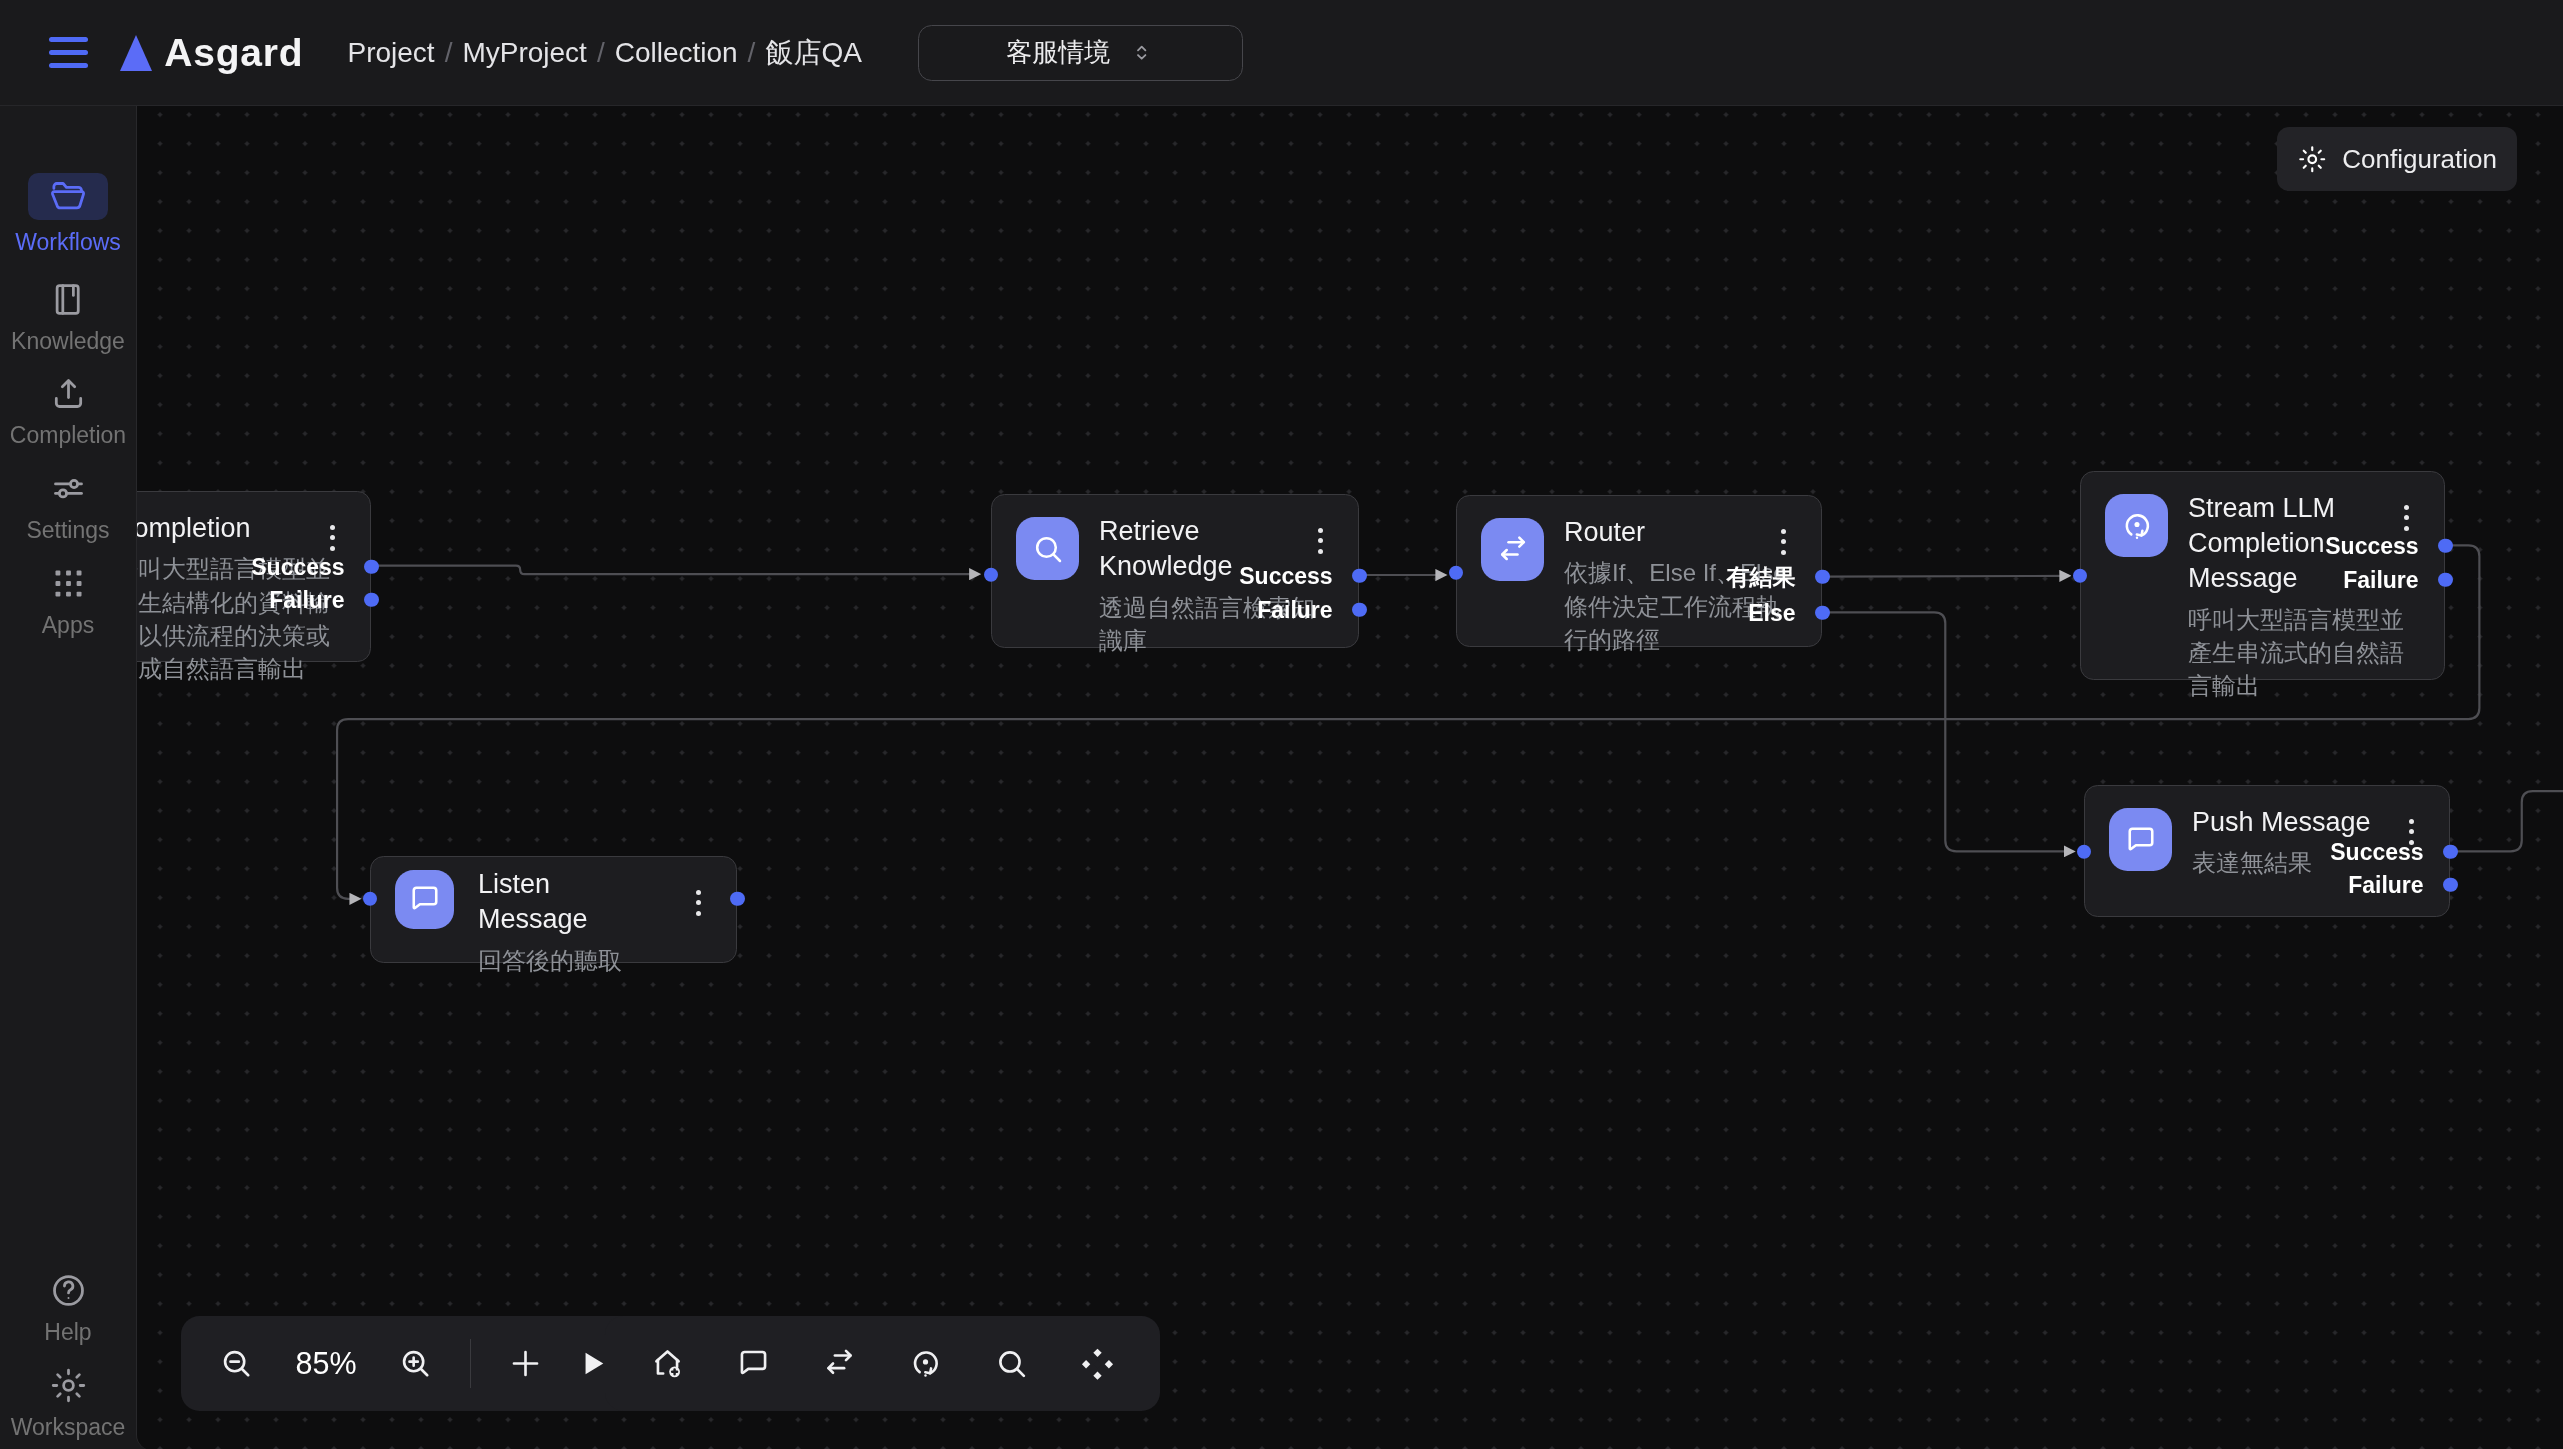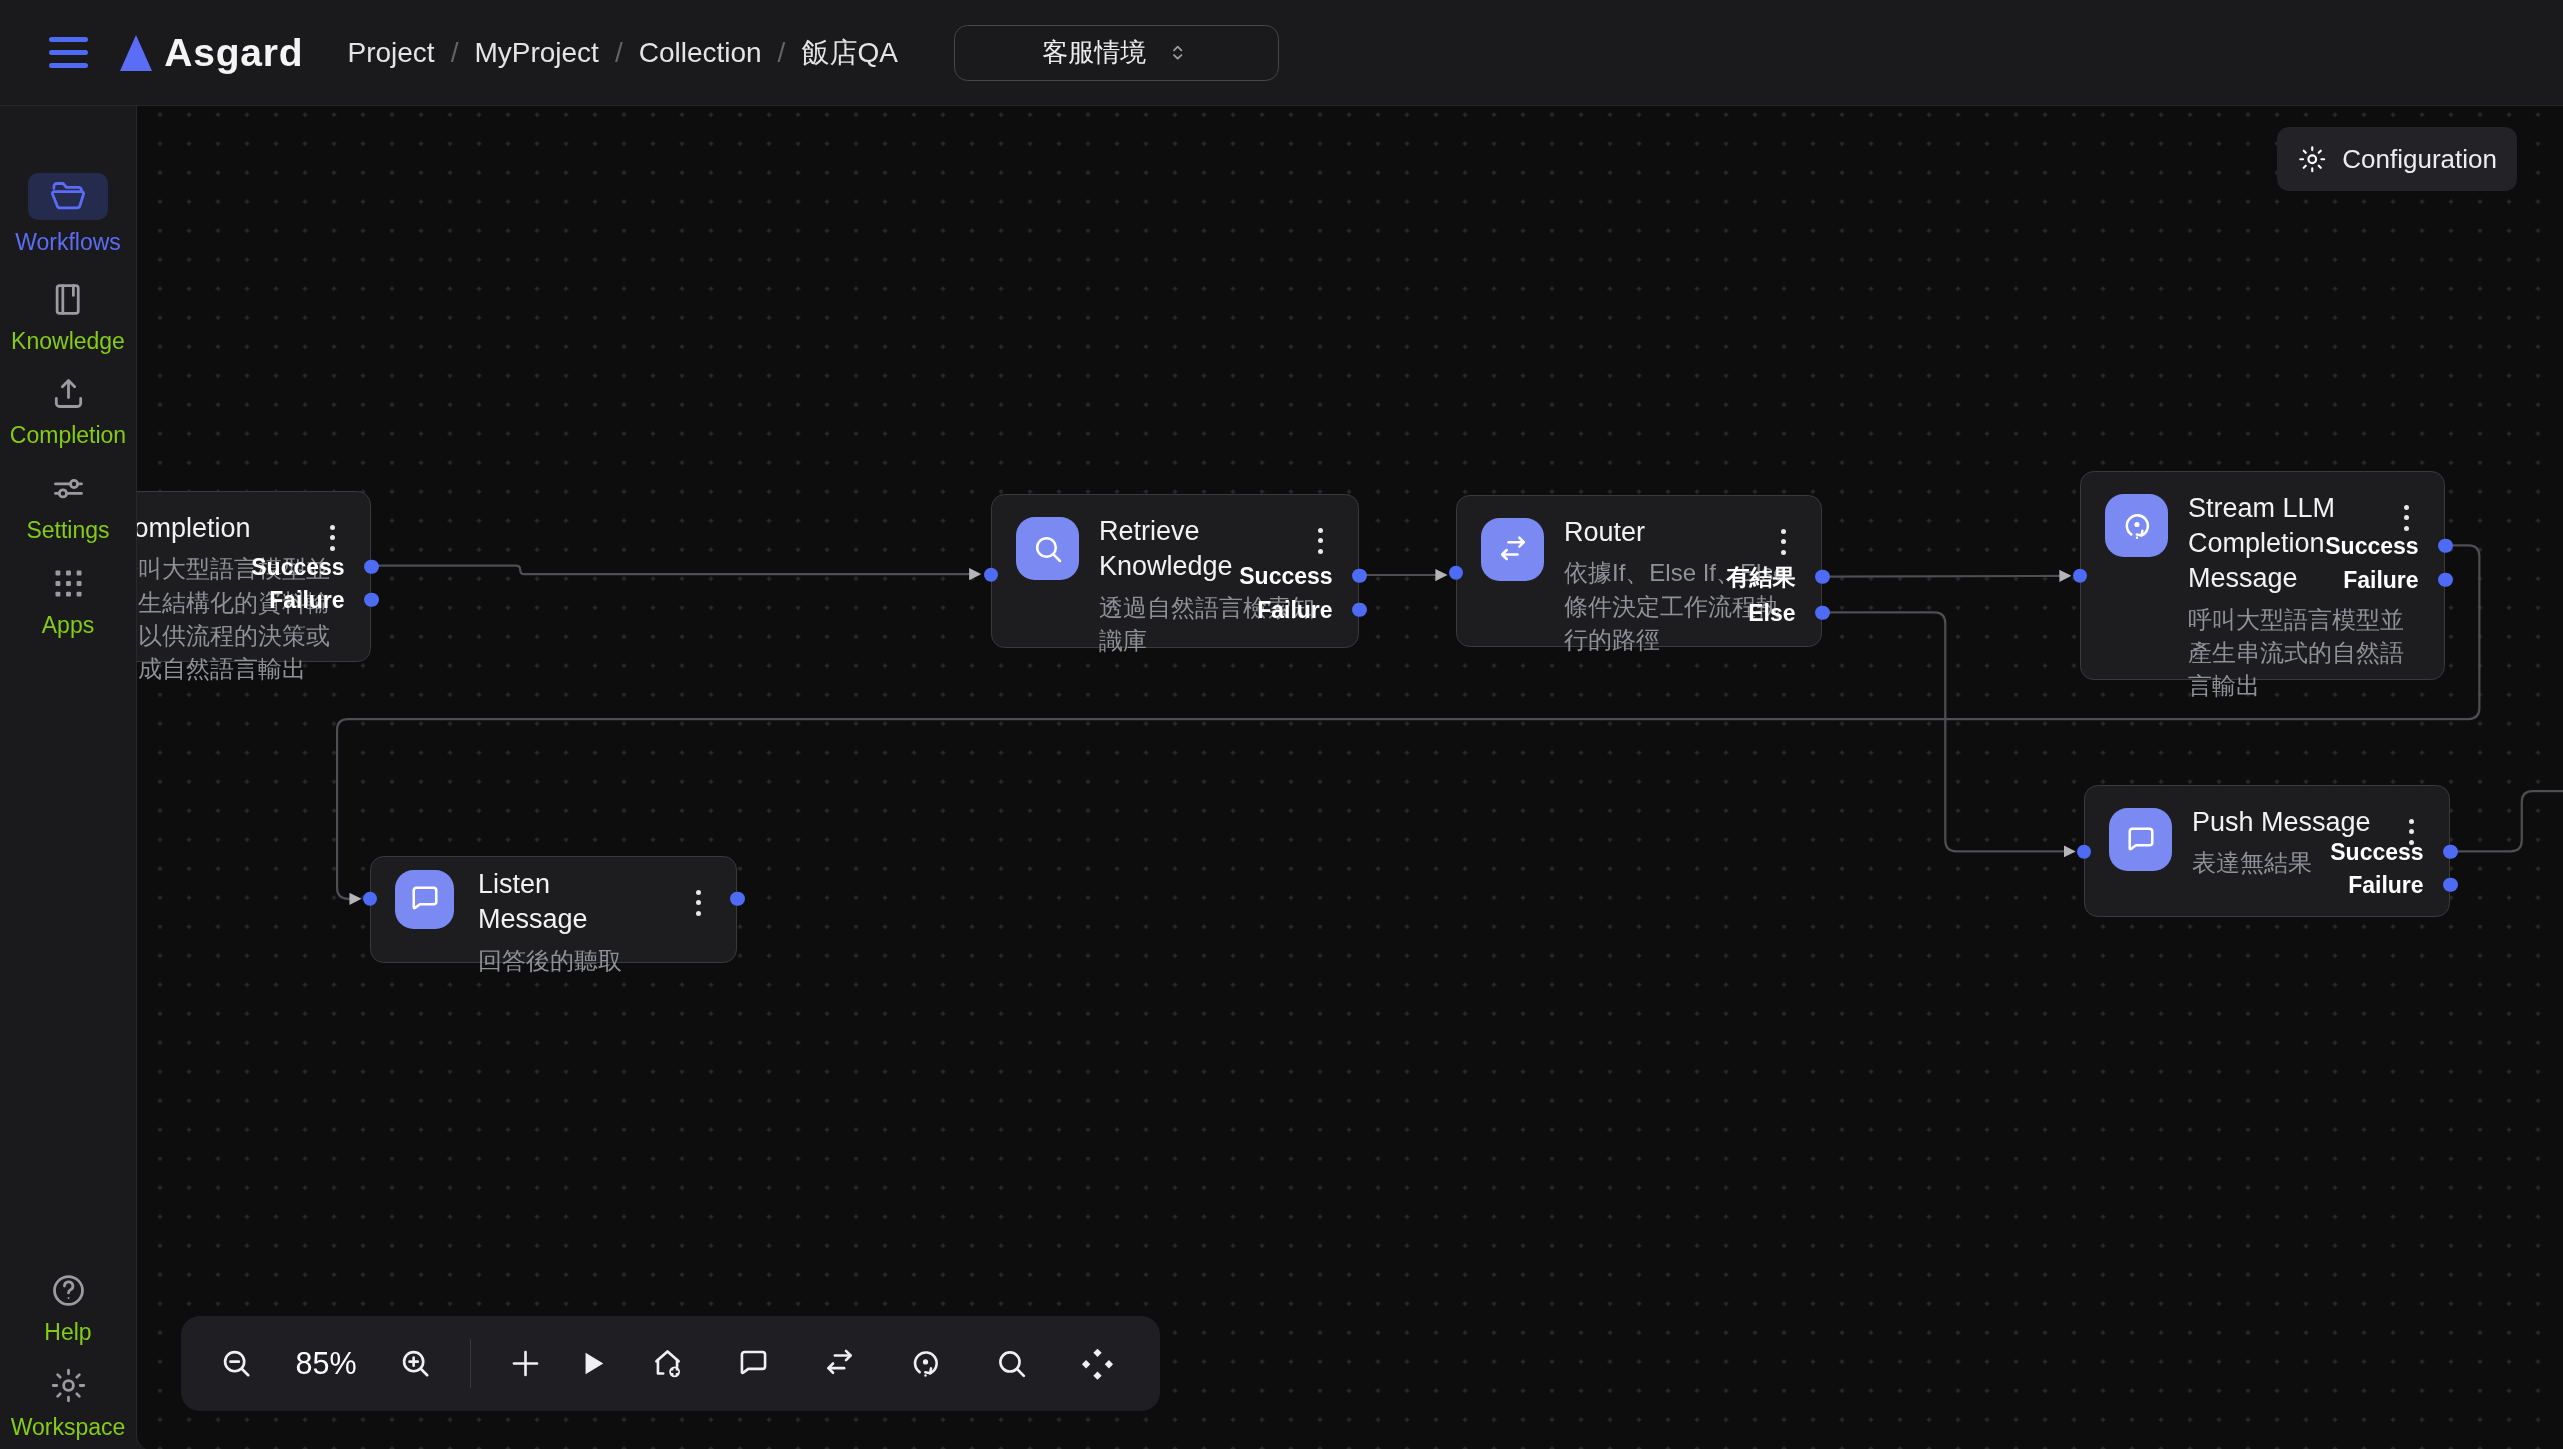--- a/index.html
+++ b/index.html
@@ -9,36 +9,36 @@
 
   
   .navbar { position:absolute; left:0; top:0; width:2563px; height:106px;
     background:#1a1a1c; border-bottom:1.7px solid #262629;
     display:flex; align-items:center; padding:0 34px; z-index:30; }
   .hamburger { width:39px; height:30.5px; display:flex; flex-direction:column; justify-content:space-between; cursor:pointer; margin-left:15.3px; }
   .hamburger i { display:block; height:5.1px; border-radius:2.5px; background:#4f6af5; }
   .brand { display:flex; align-items:center; gap:12px; margin-left:32px; }
   .brand-triangle { width:0; height:0; border-left:16px solid transparent; border-right:16px solid transparent; border-bottom:36px solid #5b6cf7; }
   .brand-name { color:#f4f4f5; font-size:39px; font-weight:700; letter-spacing:0.8px; }
-  .breadcrumbs { display:flex; align-items:center; gap:16px; margin-left:44px; font-size:28px; color:#e4e4e7; }
+  .breadcrumbs { display:flex; align-items:center; gap:10px; margin-left:44px; font-size:28px; color:#e4e4e7; }
   .crumb-sep { color:#63636a; }
   .env-select { margin-left:56px; width:325px; height:56px; border:1.7px solid #46464b; border-radius:13.6px;
     display:flex; align-items:center; justify-content:center; gap:18.6px; color:#ececee; font-size:26px; cursor:pointer; background:transparent; }
   .selector-icon svg { width:25.4px; height:25.4px; color:#9a9aa0; display:block; }
   .nav-right { margin-left:auto; display:flex; align-items:center; gap:18.6px; }
   .account-name { color:#a2a2a8; font-size:27px; }
   .person-icon svg { width:41px; height:41px; color:#4f6af5; display:block; }
   .nav-chevron svg { width:29px; height:29px; color:#4f6af5; display:block; }
 
   
   .sidebar { position:absolute; left:0; top:90px; width:136px; height:1360px; background:#1a1a1c; z-index:20; }
   .side-item { position:absolute; left:0; width:136px; display:flex; flex-direction:column; align-items:center; cursor:pointer;margin-top:37px; }
   .side-icon { width:39px; height:39px; color:#9b9ba1; }
   .side-icon svg { width:39px; height:39px; display:block; }
-  .side-label { margin-top:8.5px; font-size:23px; color:#84cc16; }
+  .side-label { margin-top:8.5px; font-size:23px; color:#737373; }
   .side-item.active .side-label { color:#5b6cf7; }
   .active-pill { width:80px; height:47px; border-radius:10.2px; background:#252b4d; display:flex; align-items:center; justify-content:center; color:#5b6cf7; }
   .active-pill svg { width:39px; height:39px; display:block; }
 
   
   .canvas { position:absolute; left:136px; top:90px; width:2428px; height:1360px;
     background:#0d0d0e; border-radius:15.3px 0 0 15.3px; border-left:1.7px solid #28282b;
     overflow:hidden; z-index:10;
     background-image:radial-gradient(circle, #28282b 2px, transparent 2.2px);
     background-size:29px 29px; background-position:8.5px 10.2px; }

